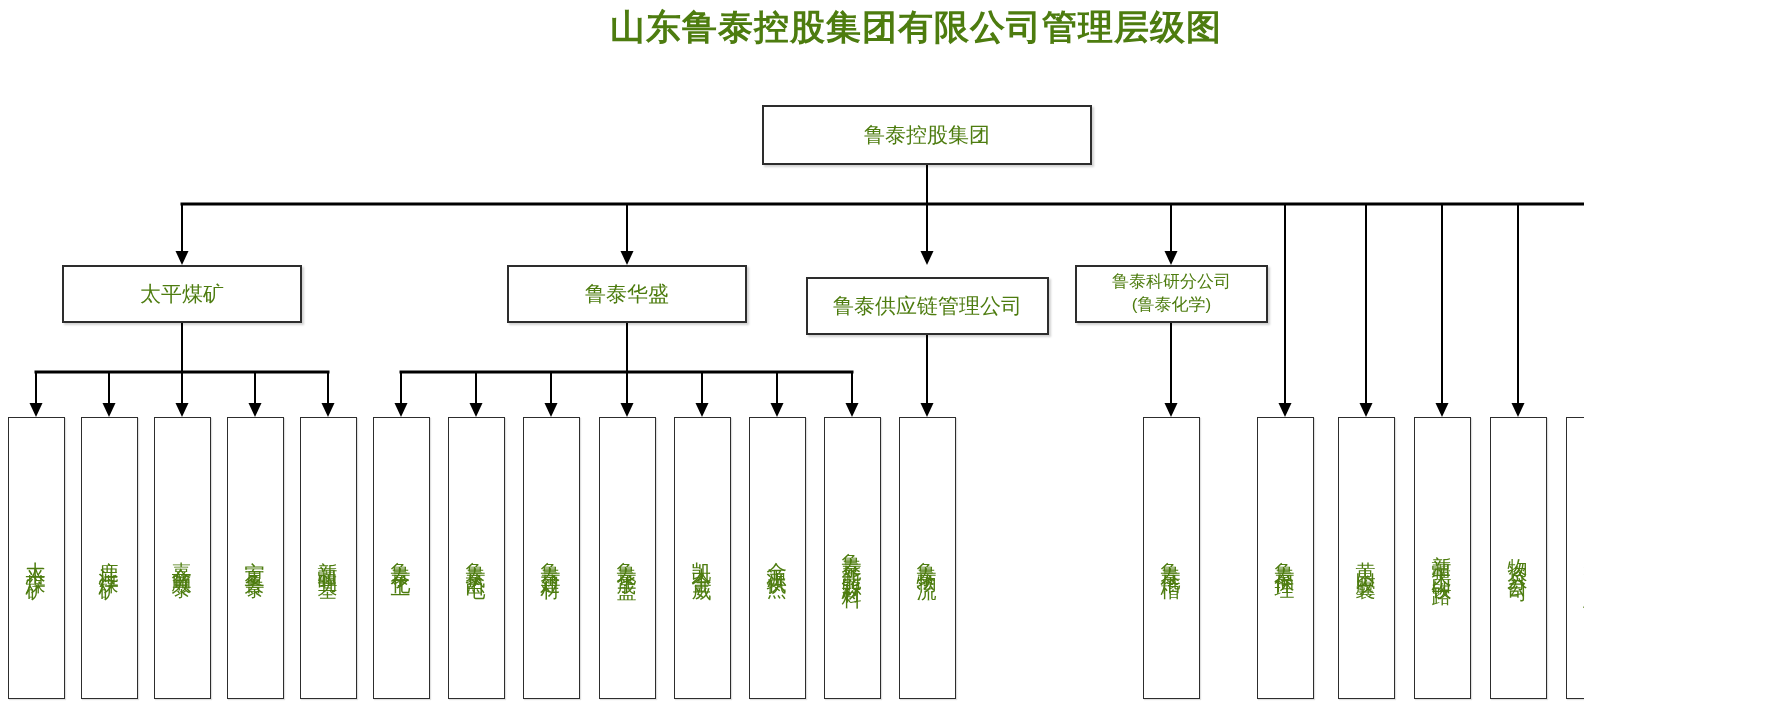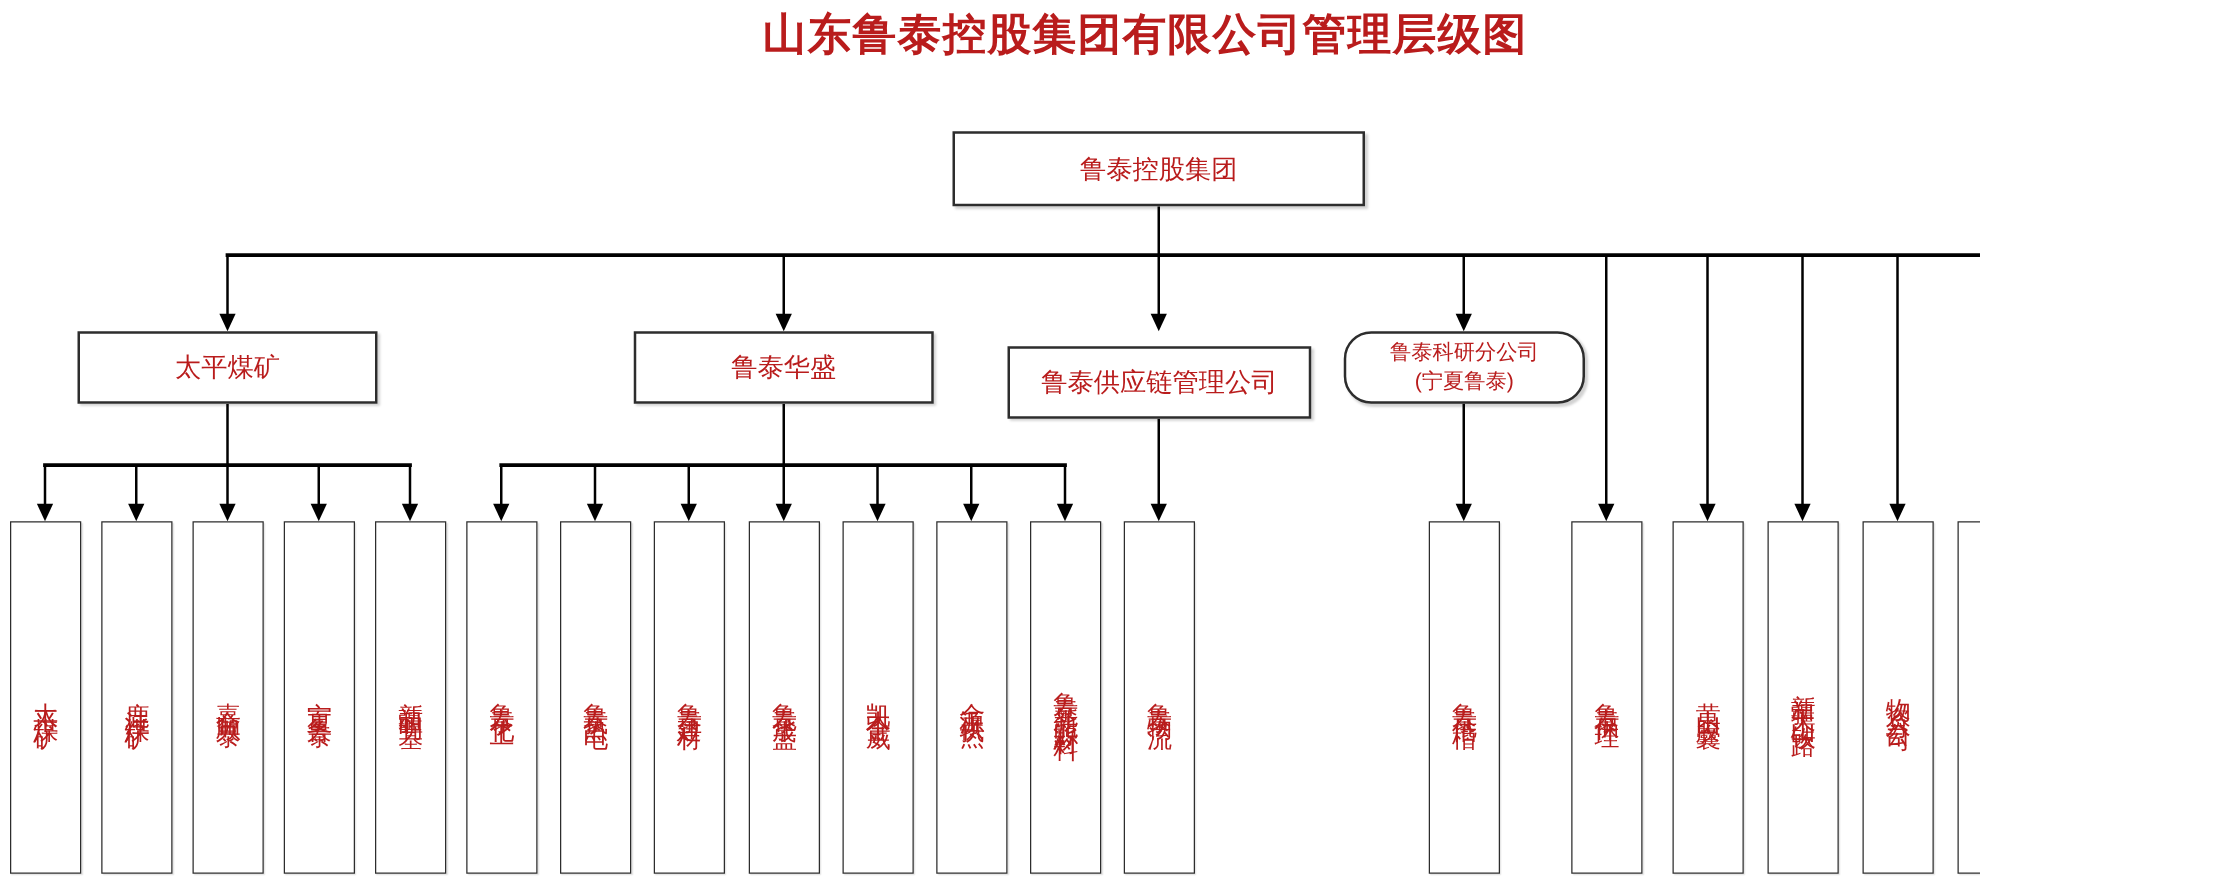--- a/index.html
+++ b/index.html
@@ -1,33 +1,33 @@
 <!DOCTYPE html>
 <html><head>
 <meta charset="utf-8">
 <style>
   html,body{margin:0;padding:0;background:#ffffff;}
   .canvas{
     position:relative;width:1584px;height:708px;background:#ffffff;
-    font-family:"Liberation Sans","DejaVu Sans",sans-serif;color:#b91c1c;overflow:hidden;
+    font-family:"Liberation Sans","DejaVu Sans",sans-serif;color:#4d7c0f;overflow:hidden;
   }
   .title{
     position:absolute;left:516px;top:4px;width:800px;text-align:center;
     font-family:"Liberation Serif","DejaVu Serif",serif;font-weight:bold;
     font-size:35px;letter-spacing:1px;white-space:nowrap;
   }
   svg.connectors{position:absolute;left:0;top:0;}
   .box{
     position:absolute;background:#ffffff;border:2px solid #2d2d2d;
     box-shadow:2px 2px 2px rgba(0,0,0,0.18);
     display:flex;align-items:center;justify-content:center;
     box-sizing:border-box;text-align:center;
   }
   .root-box,.l2-box{font-size:21px;}
-  .two-line{flex-direction:column;font-size:17px;line-height:1.35;border-radius:22px;}
+  .two-line{flex-direction:column;font-size:17px;line-height:1.35;}
   .leaf-box{border-width:1.5px;box-shadow:1px 1px 1px rgba(0,0,0,0.12);}
   .vtext{
     writing-mode:vertical-rl;text-orientation:upright;
     font-size:20px;letter-spacing:6px;line-height:1;
   }
 </style>
 </head>
 <body>
 
 <div class="canvas">
@@ -95,21 +95,21 @@
   <div class="box root-box" style="left:762px;top:105px;width:330px;height:60px;text-align:right;">鲁泰控股集团</div>
 
   <div class="box l2-box" style="left:62px;top:265px;width:240px;height:58px;">太平煤矿</div>
 
   <div class="box l2-box" style="left:507px;top:265px;width:240px;height:58px;">鲁泰华盛</div>
 
   <div class="box l2-box" style="left:806px;top:277px;width:243px;height:58px;">鲁泰供应链管理公司</div>
 
   <div class="box l2-box two-line" style="left:1075px;top:265px;width:193px;height:58px;">
     <span>鲁泰科研分公司</span>
-    <span>(宁夏鲁泰)</span>
+    <span>(鲁泰化学)</span>
   </div>
 
   <div id="l3-container">
       <div class="box leaf-box" style="left: 7.5px; top: 417px; width: 57px; height: 282px;">
         <span class="vtext">太平煤矿</span>
       </div>
       <div class="box leaf-box" style="left: 80.5px; top: 417px; width: 57px; height: 282px;">
         <span class="vtext">鹿洼煤矿</span>
       </div>
       <div class="box leaf-box" style="left: 153.5px; top: 417px; width: 57px; height: 282px;">

